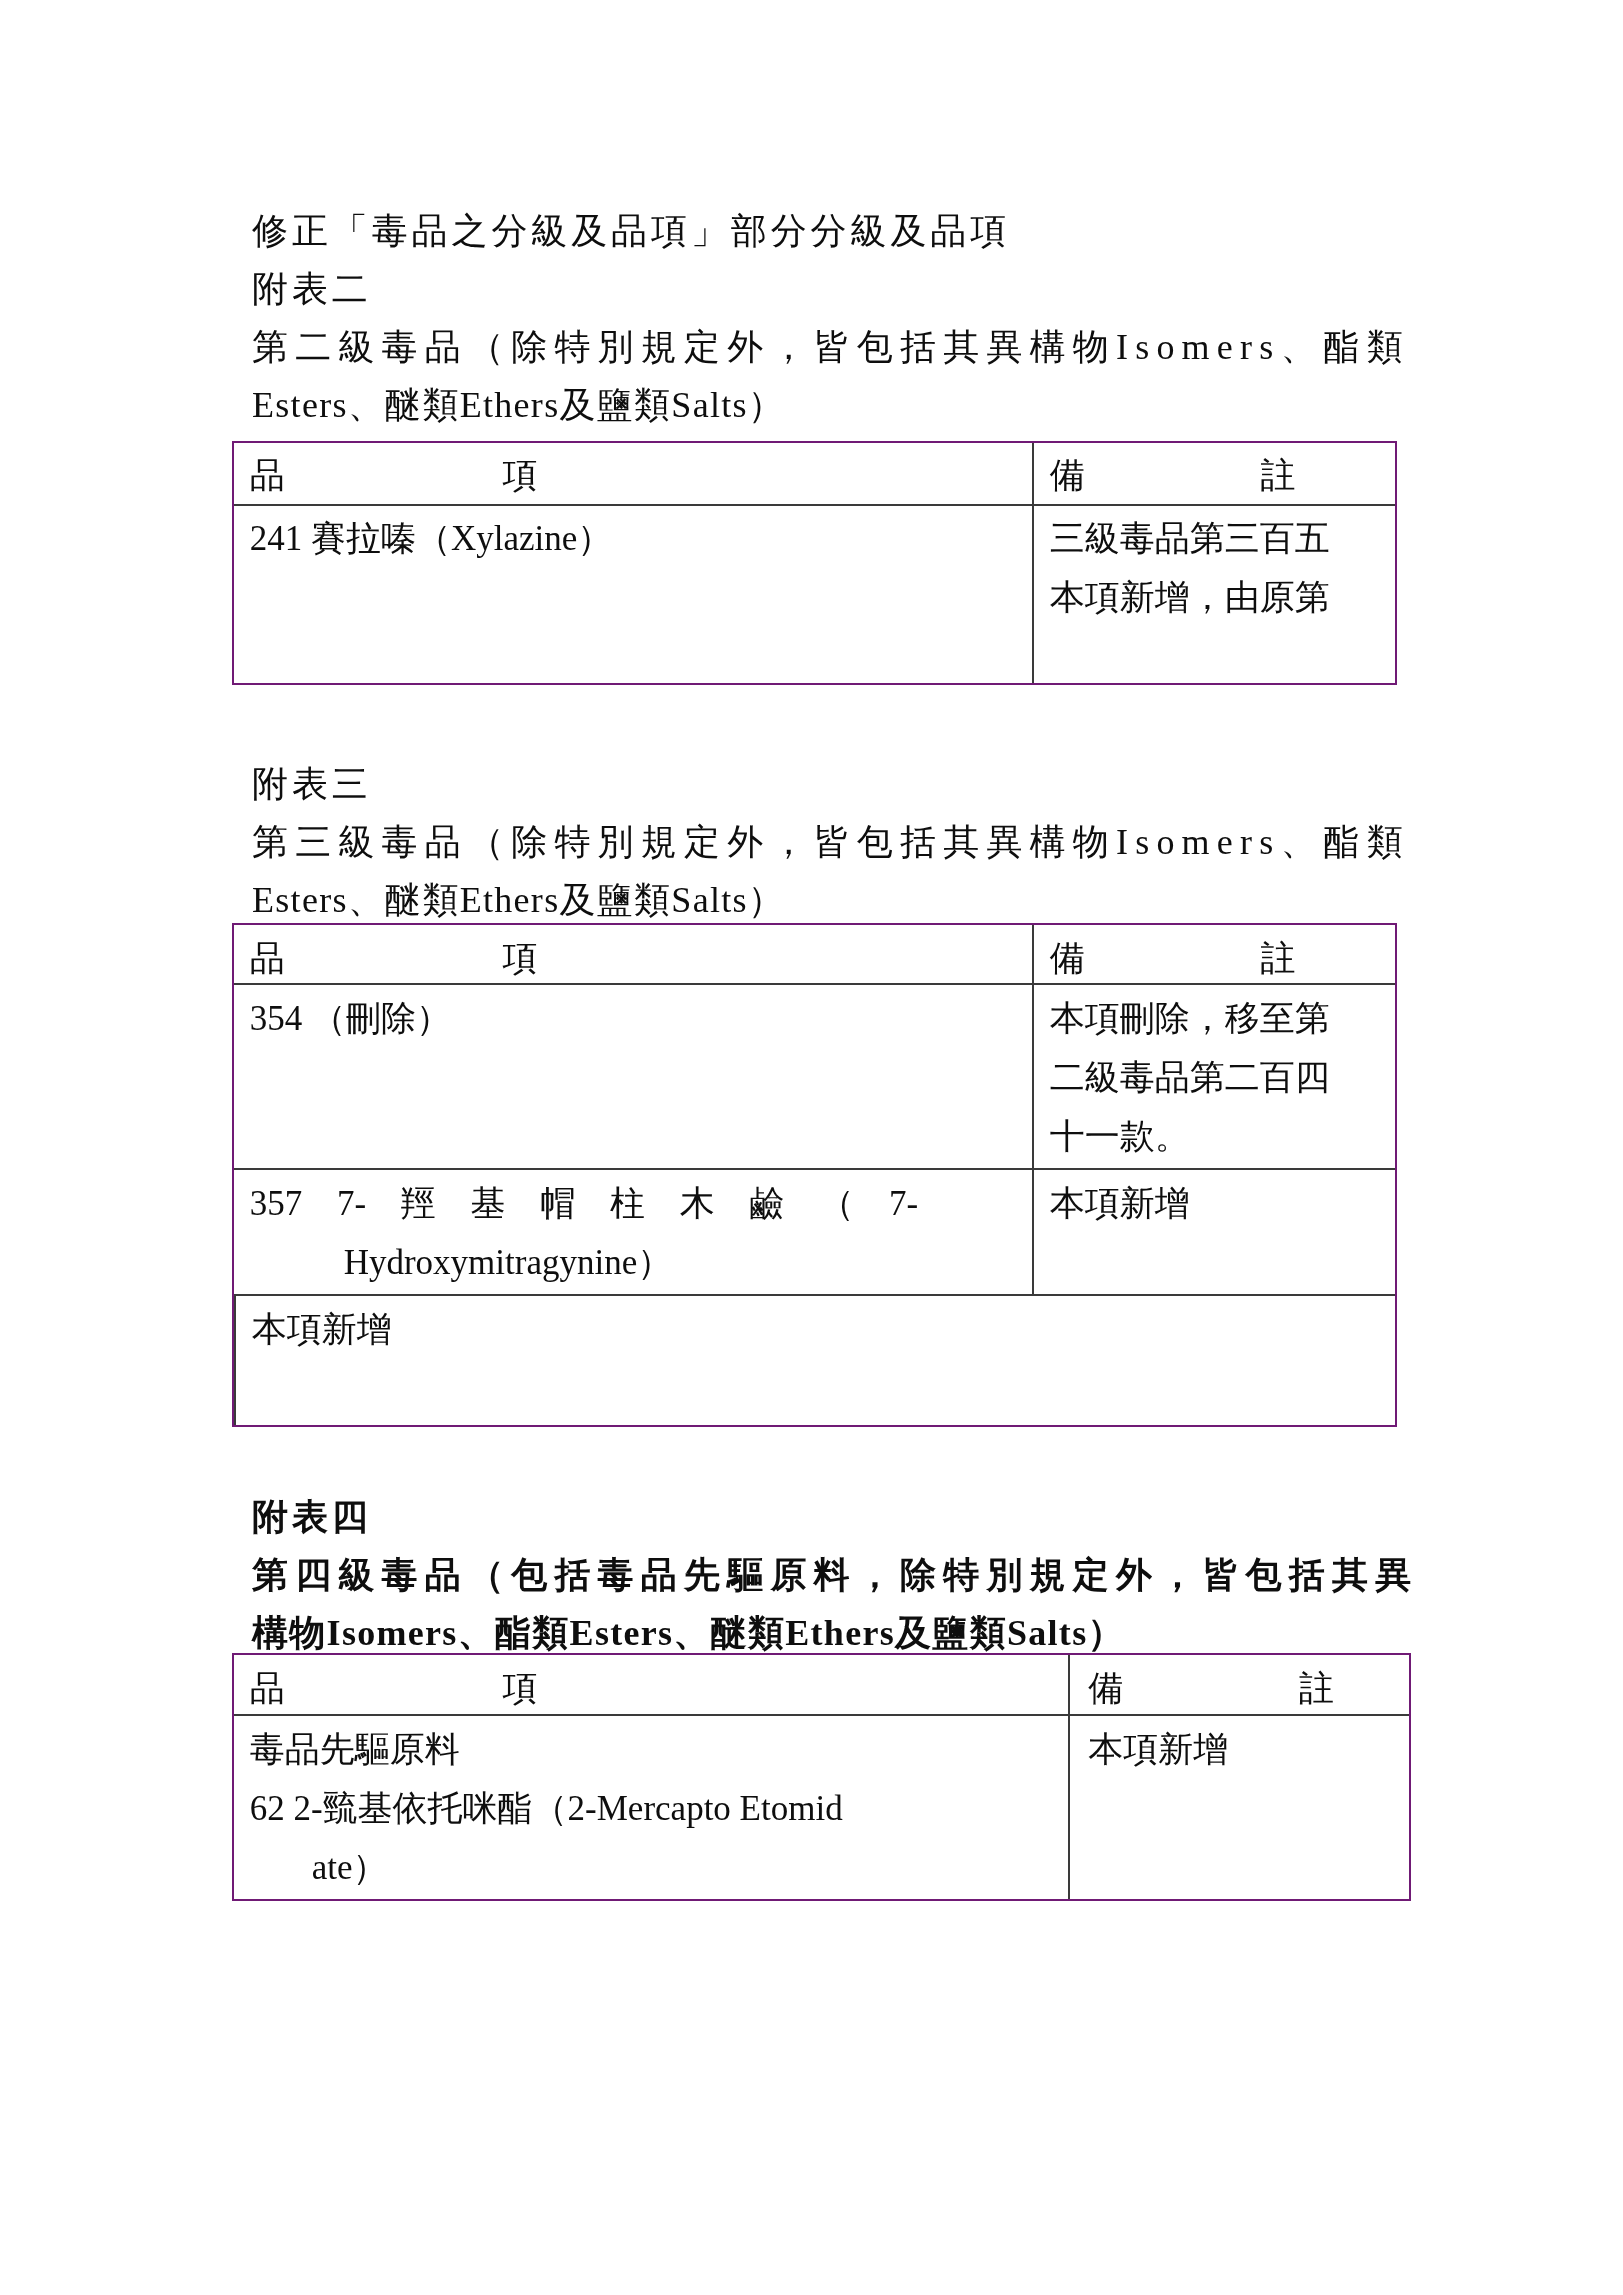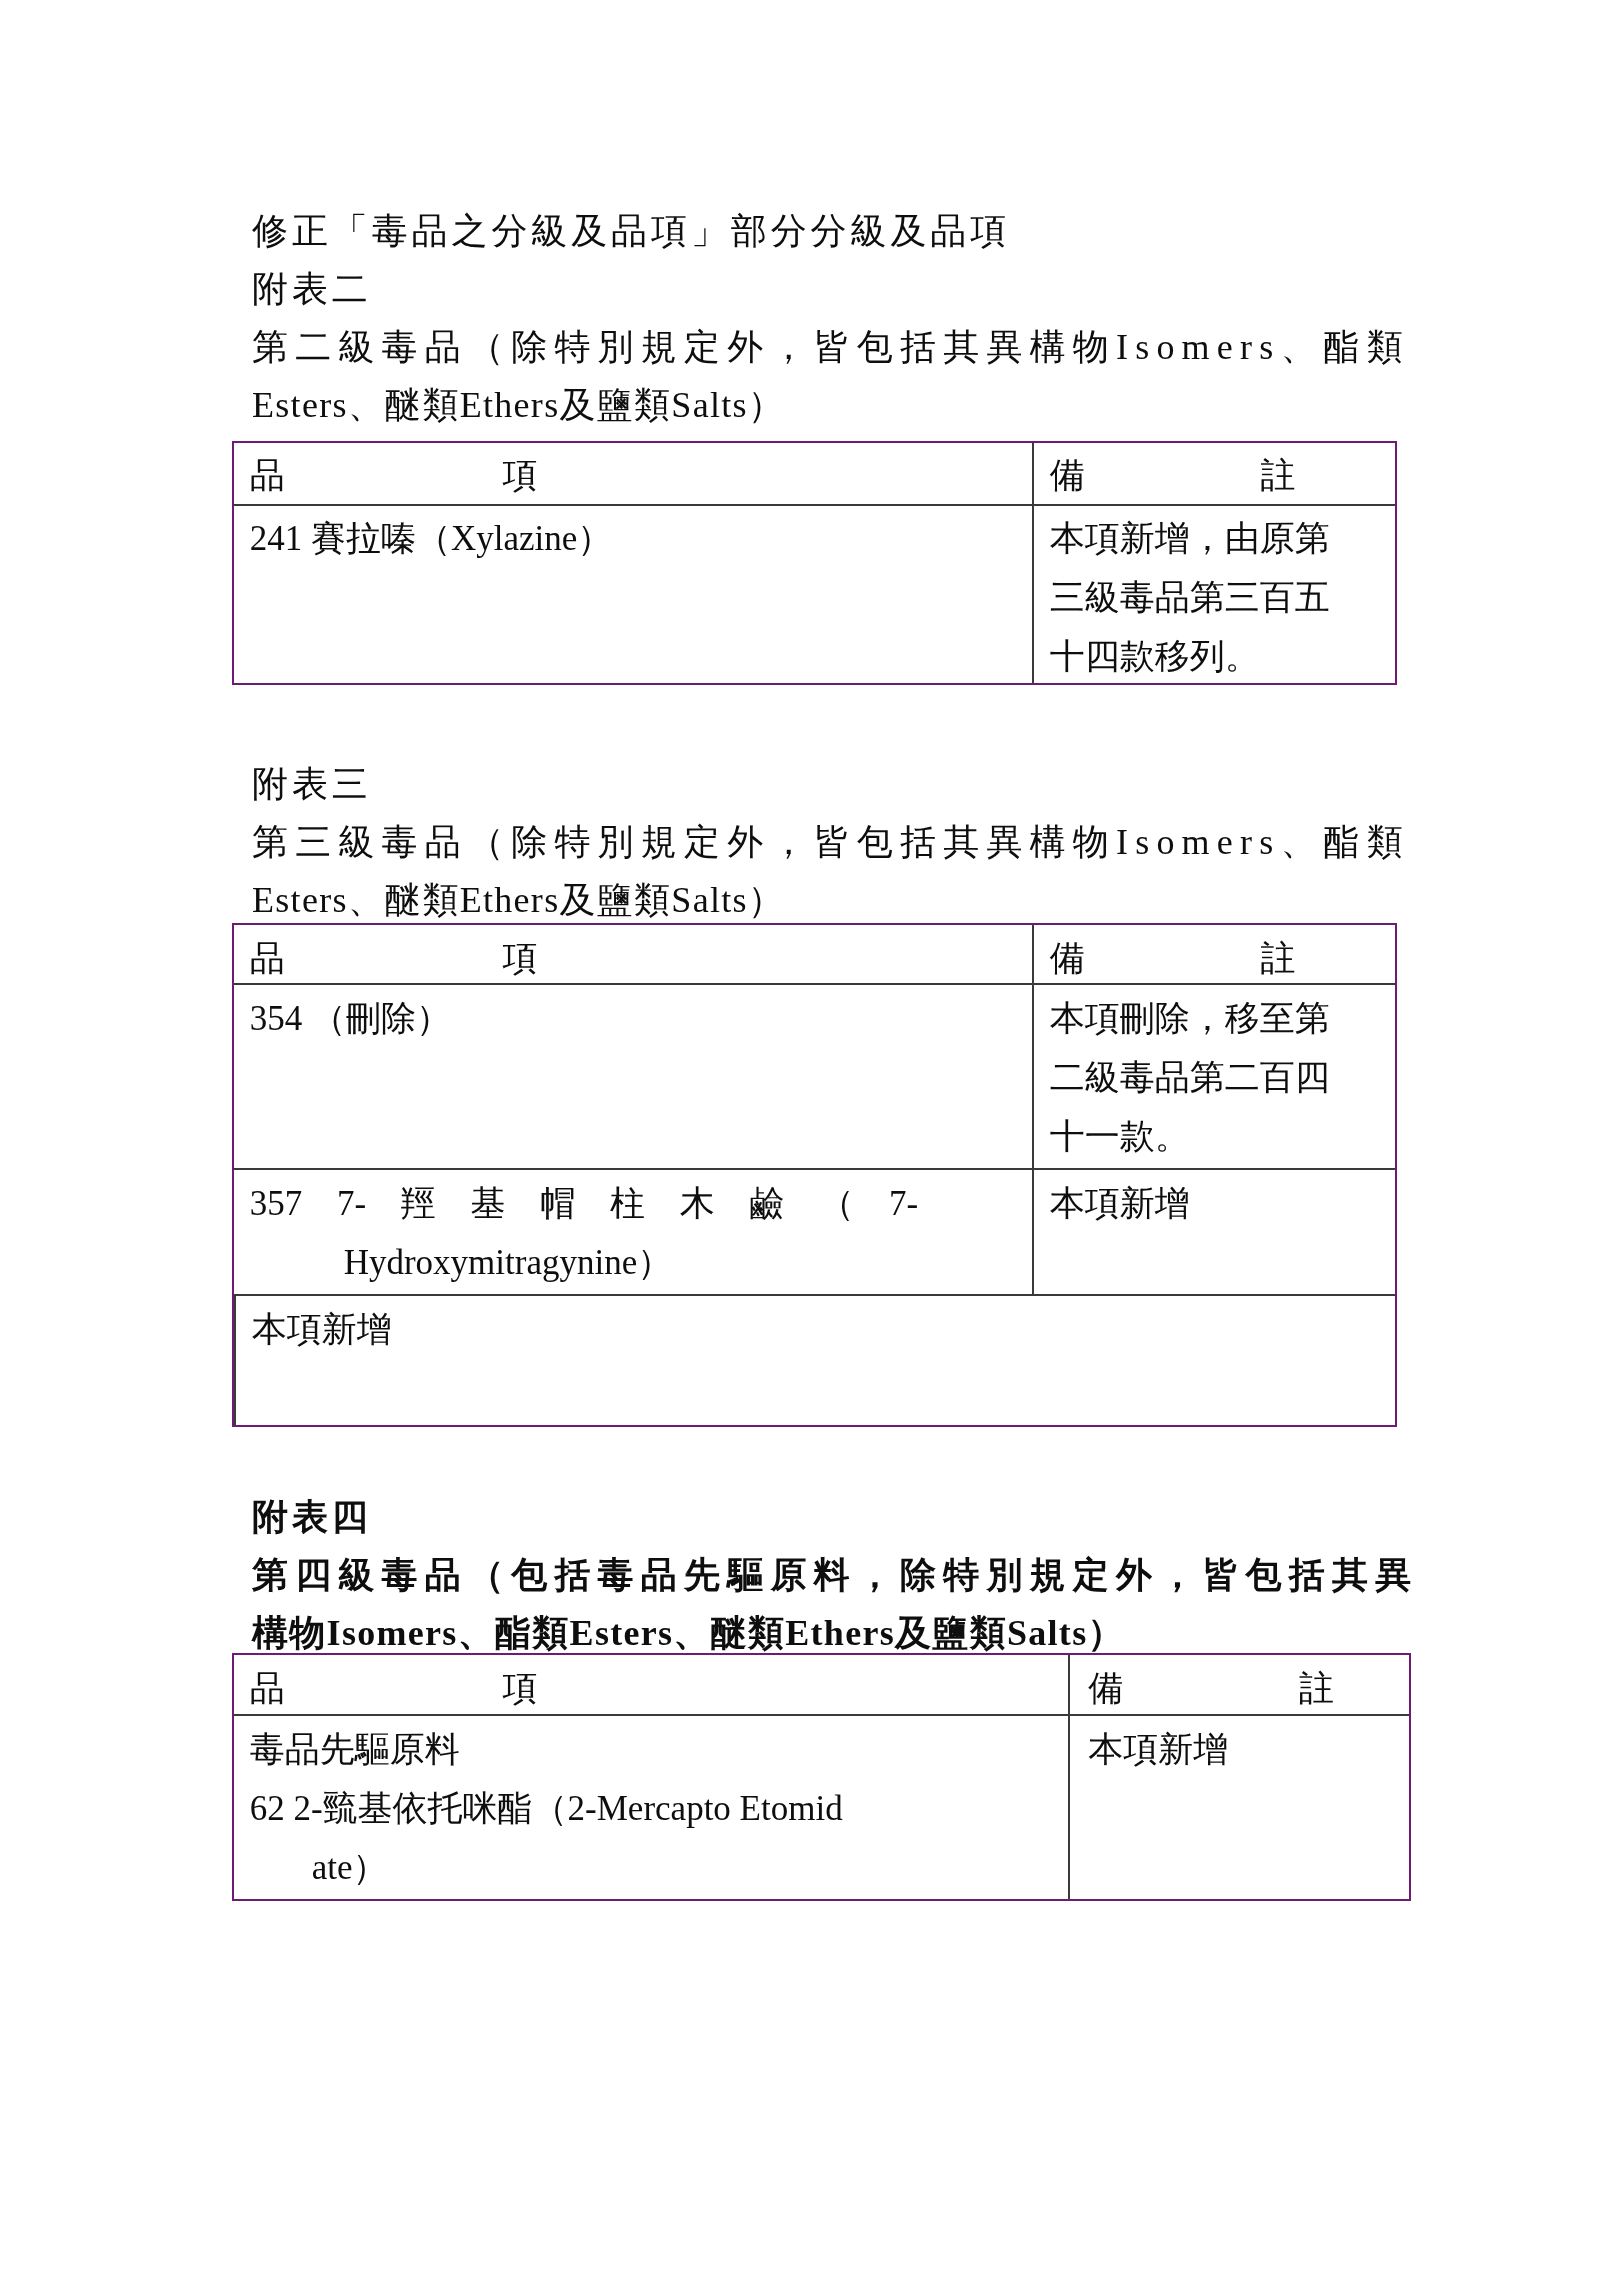--- a/index.html
+++ b/index.html
@@ -66,23 +66,22 @@
     <div class="line caption-rest">Esters、醚類Ethers及鹽類Salts）</div>
   </div>
 
   <div class="tbl t1">
     <div class="cell hrow hdr-item">品 項</div>
     <div class="cell hrow notecell hdr-note">備 註</div>
     <div class="cell">
       <div class="cl">241 賽拉嗪（Xylazine）</div>
     </div>
     <div class="cell notecell">
+      <div class="cl">三級毒品第三百五</div>
       <div class="cl">本項新增，由原第</div>
-      <div class="cl">三級毒品第三百五</div>
-      <div class="cl">十四款移列。</div>
     </div>
   </div>
 
   <div class="textblock tb2">
     <div class="line label-line">附表三</div>
     <div class="line caption-just">第三級毒品（除特別規定外，皆包括其異構物Isomers、酯類</div>
     <div class="line caption-rest">Esters、醚類Ethers及鹽類Salts）</div>
   </div>
 
   <div class="tbl t2">

